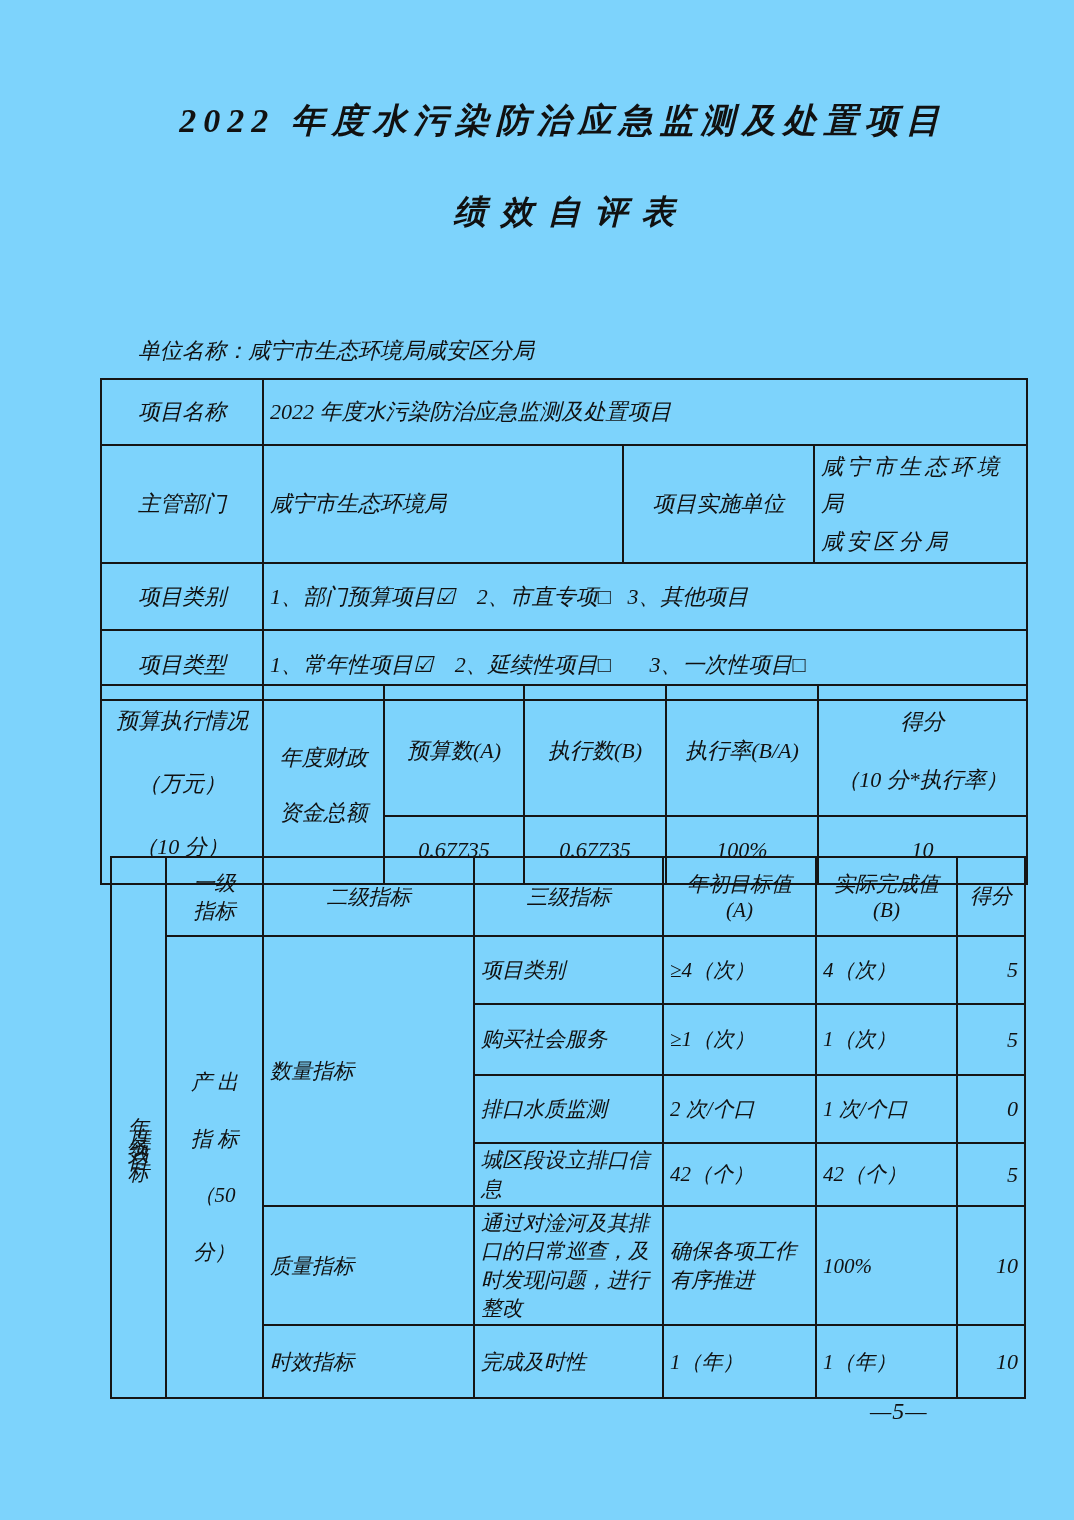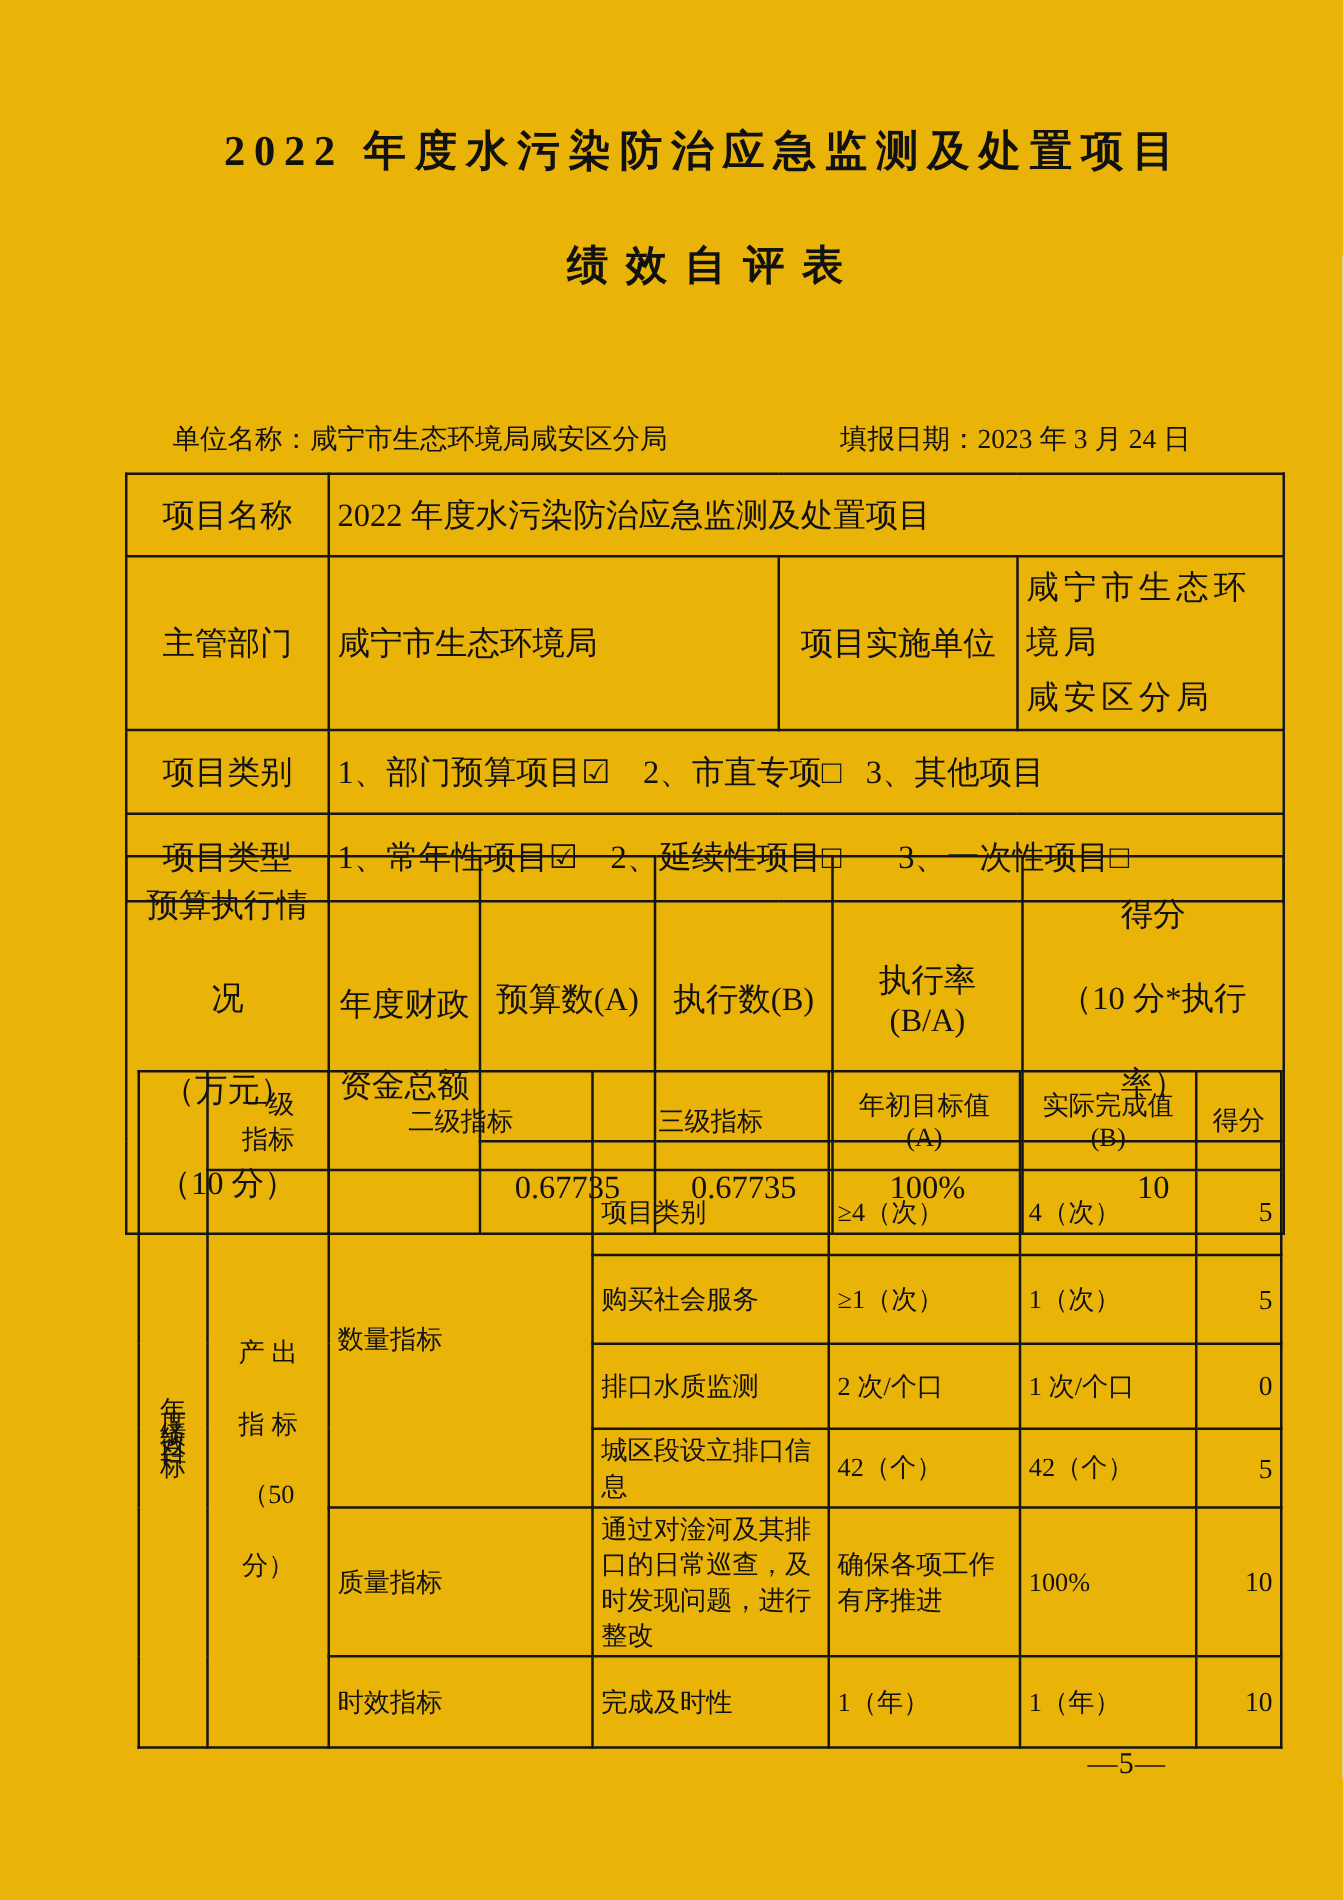--- a/index.html
+++ b/index.html
@@ -1,24 +1,25 @@
 <!DOCTYPE html>
 <html><head>
 <meta charset="utf-8">
 <style>
   html, body { margin: 0; padding: 0; background: #e8e8e8; }
   .page {
     position: relative;
     width: 1074px;
     height: 1520px;
-    background: #eab308;
+    background: #7dd3fc;
     margin: 0 auto;
     font-family: "Liberation Serif", "DejaVu Serif", serif;
     color: #111111;
     overflow: hidden;
+    font-style: italic;
   }
   .doc-title {
     position: absolute;
     top: 98px; left: 100px; width: 926px;
     margin: 0;
     text-align: center;
     font-size: 34px;
     font-weight: bold;
     letter-spacing: 7px;
   }
@@ -31,21 +32,21 @@
     font-weight: bold;
     letter-spacing: 14px;
   }
   .meta-unit { position: absolute; top: 336px; left: 138px; font-size: 22px; }
   .meta-date { position: absolute; top: 336px; left: 672px; font-size: 22px; }
 
   table.tbl {
     position: absolute;
     border-collapse: collapse;
     table-layout: fixed;
-    font-size: 26px;
+    font-size: 22px;
   }
   .tbl td, .tbl th {
     border: 2px solid #151515;
     font-weight: normal;
     padding: 2px 6px;
     overflow: hidden;
     vertical-align: middle;
   }
   #info-table   { left: 100px; top: 378px; width: 926px; }
   #budget-table { left: 100px; top: 684px; width: 926px; }
@@ -78,21 +79,20 @@
 </style>
 </head>
 <body>
 
 <div class="page">
 
   <h1 class="doc-title">2022 年度水污染防治应急监测及处置项目</h1>
   <h2 class="doc-subtitle">绩效自评表</h2>
 
   <div class="meta-unit">单位名称：咸宁市生态环境局咸安区分局</div>
-  <div class="meta-date">填报日期：2023 年 3 月 24 日</div>
 
   <table class="tbl" id="info-table">
     <colgroup>
         <col style="width:162px">
         <col style="width:360px">
         <col style="width:191px">
         <col style="width:213px">
       </colgroup>
     <tbody>
         <tr style="height:66px">

